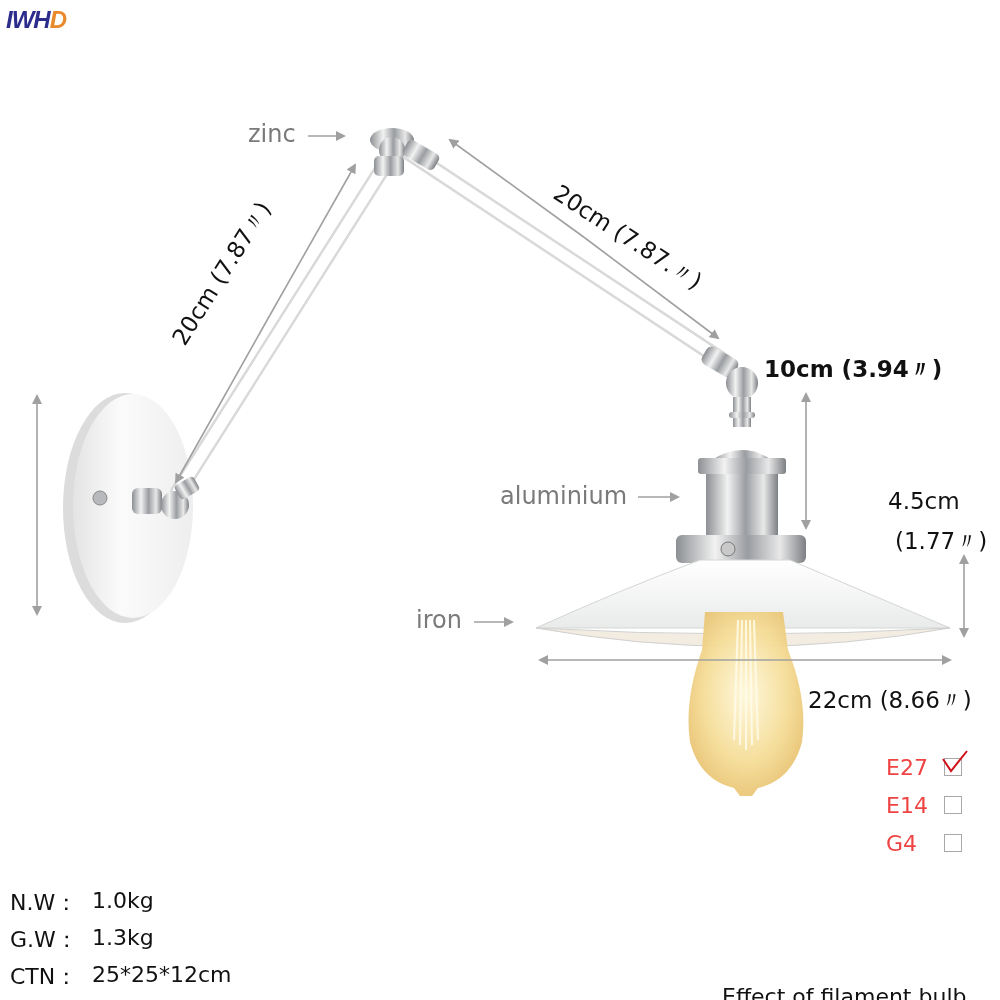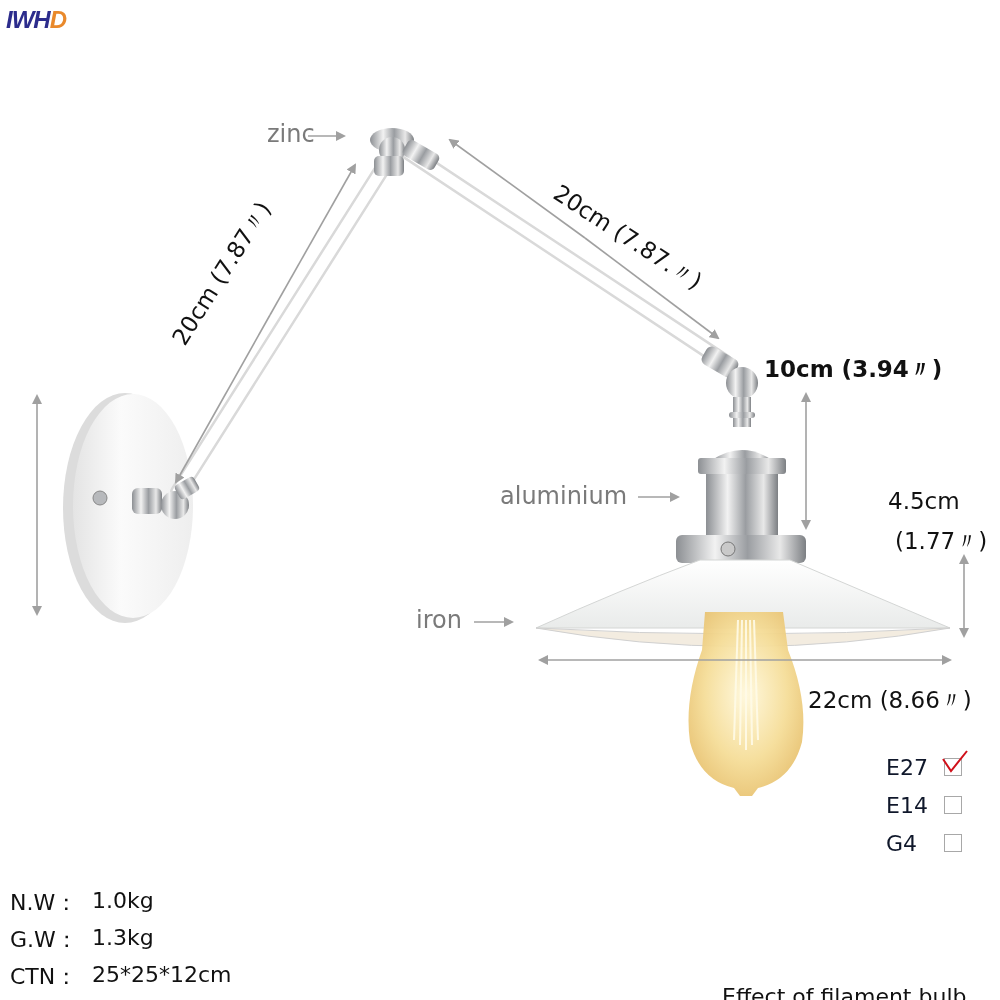--- a/index.html
+++ b/index.html
@@ -4,21 +4,21 @@
 <style>
   html, body { margin:0; padding:0; background:#ffffff; }
   #stage { position:relative; width:1000px; height:1000px; overflow:hidden; background:#ffffff; font-family:"DejaVu Sans", sans-serif; color:#111; }
   .abs { position:absolute; }
   .logo { left:6px; top:6px; font-family:"Liberation Sans", sans-serif; font-weight:bold; font-style:italic; font-size:24px; letter-spacing:-1px; }
   .logo .iwh { color:#2c2c8c; }
   .logo .d { color:#e9892b; }
   .mat { font-size:24px; color:#7a7a7a; }
   .dim { font-size:23px; color:#111; white-space:nowrap; }
   .spec { font-size:22px; color:#111; }
-  .socket { font-size:22px; color:#0f172a; }
+  .socket { font-size:22px; color:#ef4444; }
   .cb { width:18px; height:18px; border:1.5px solid #a8a8a8; background:#fff; box-sizing:border-box; }
   svg.art { position:absolute; left:0; top:0; }
 </style>
 </head>
 <body>
 
 <div id="stage">
 
   <svg class="art" width="1000" height="1000" viewBox="0 0 1000 1000">
     <defs>
@@ -129,21 +129,21 @@
 
       <line x1="37" y1="505" x2="37" y2="396" marker-end="url(#ah)"></line>
       <line x1="37" y1="505" x2="37" y2="614" marker-end="url(#ah)"></line>
     </g>
   </svg>
 
   <div class="abs logo">
     <span class="iwh">IWH</span><span class="d">D</span>
   </div>
 
-  <div class="abs mat" style="left:267px; top:120px;">zinc</div>
+  <div class="abs mat" style="left:248px; top:120px;">zinc</div>
   <div class="abs mat" style="left:500px; top:482px;">aluminium</div>
   <div class="abs mat" style="left:416px; top:606px;">iron</div>
 
   <div class="abs dim" style="left:140px; top:258px; transform:rotate(-58deg); transform-origin:center;">20cm (7.87〃)</div>
   <div class="abs dim" style="left:542px; top:222px; transform:rotate(33deg); transform-origin:center;">20cm (7.87.〃)</div>
   <div class="abs dim" style="left:764px; top:354px;font-weight:bold;">10cm (3.94〃)</div>
   <div class="abs dim" style="left:888px; top:488px;">4.5cm</div>
   <div class="abs dim" style="left:895px; top:526px;">(1.77〃)</div>
   <div class="abs dim" style="left:808px; top:685px;">22cm (8.66〃)</div>
 

